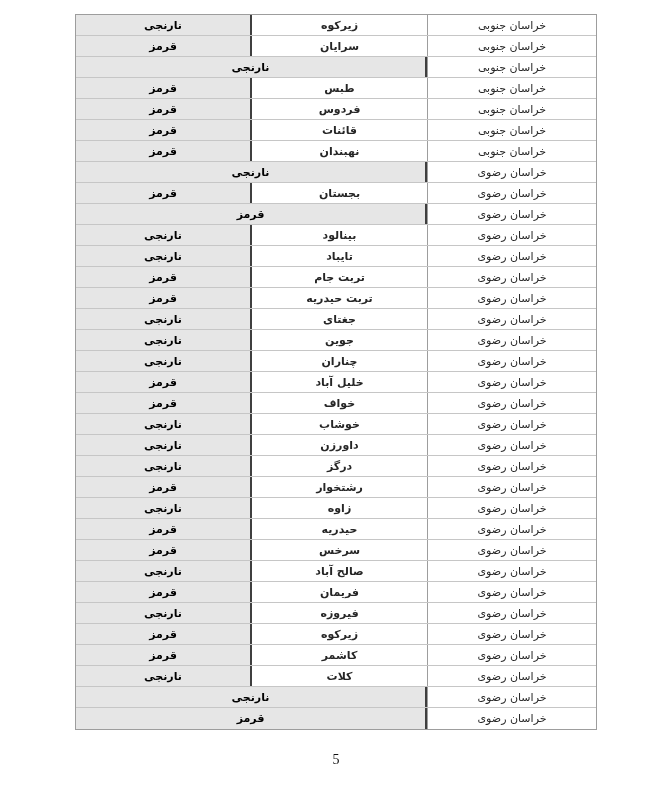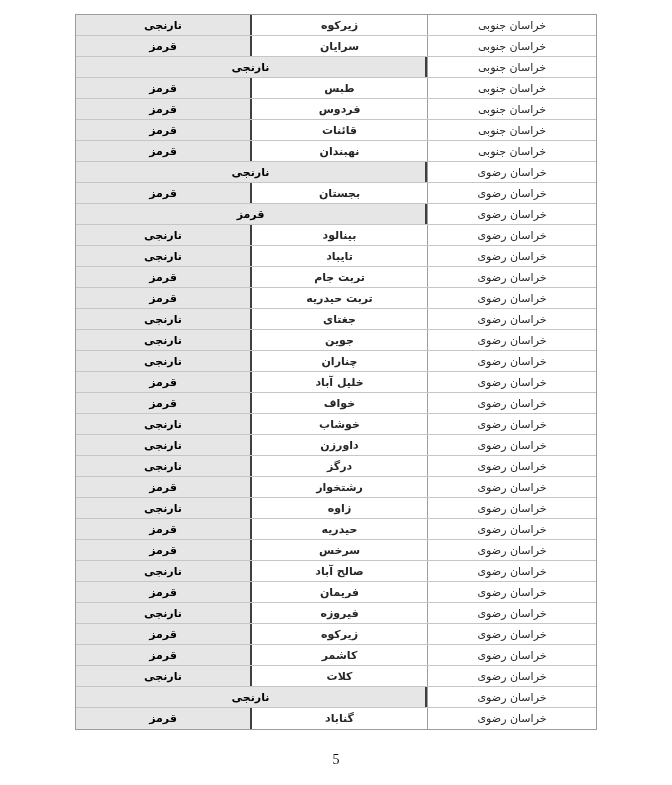--- a/index.html
+++ b/index.html
@@ -260,20 +260,19 @@
       <div class="cell status">نارنجی</div>
     </div>
 
     <div class="row">
       <div class="cell province">خراسان رضوی</div>
       <div class="cell status">نارنجی</div>
     </div>
 
     <div class="row">
       <div class="cell province">خراسان رضوی</div>
-      <div class="cell county">گناباد</div>
       <div class="cell status">قرمز</div>
     </div>
   </div>
 
   <div class="page-number">5</div>
 
 </div>
 
 </body></html>

